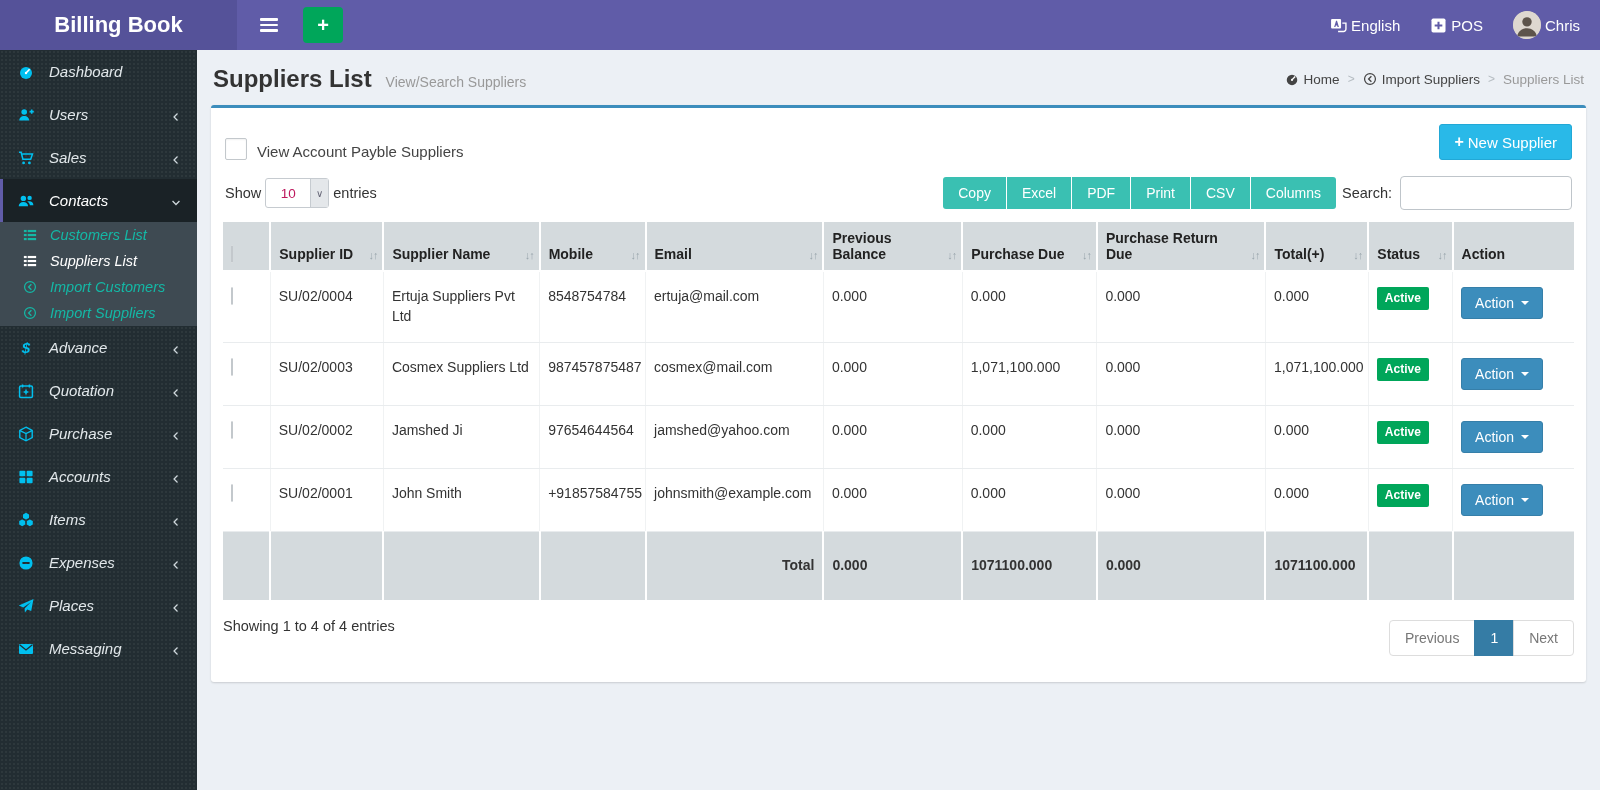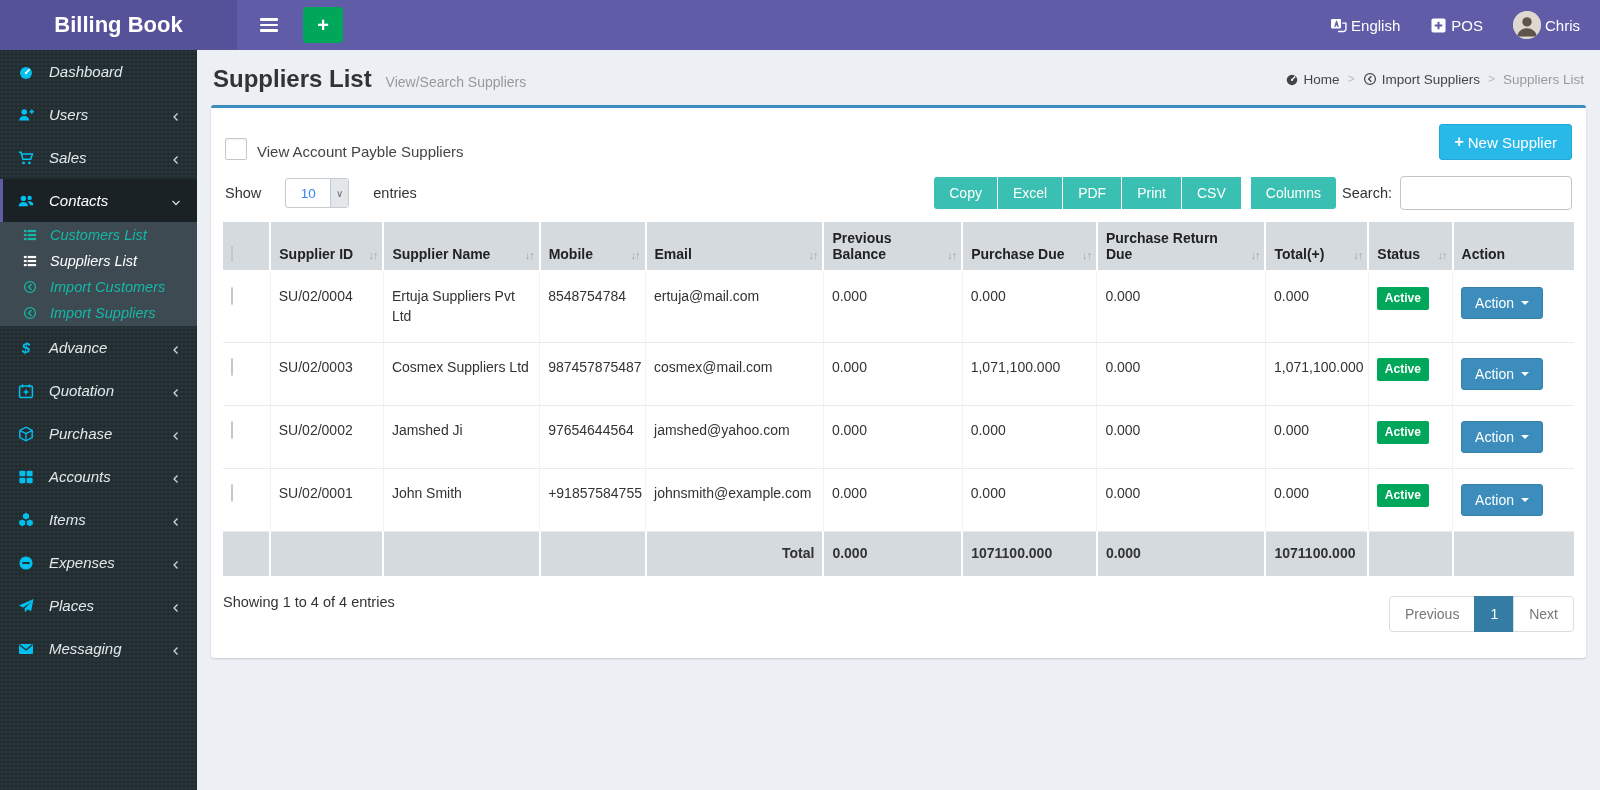--- a/index.html
+++ b/index.html
@@ -64,47 +64,47 @@
         box-shadow:0 1px 2px rgba(0,0,0,.15);padding:10px 12px 26px;}
   .filter-row{display:flex;align-items:flex-end;margin:6px 2px 16px;}
   .cb{background:#fff;border:1px solid #c3c8cc;border-radius:2px;box-shadow:inset 0 1px 2px rgba(0,0,0,.06);}
   .cb.lg{width:22px;height:22px;}
   .cb.sm{width:20px;height:20px;}
   .filter-label{margin-left:10px;font-size:15px;color:#444;}
   .btn-new{margin-left:auto;background:var(--sky);color:#fff;border:1px solid #22a8d6;border-radius:3px;
            padding:8px 14px;font-size:15px;cursor:pointer;display:flex;align-items:center;gap:4px;}
   .btn-new b{font-size:16px;font-weight:bold;}
   .controls-row{display:flex;align-items:center;margin:0 2px 12px;}
-  .show-group{display:flex;align-items:center;gap:24px;font-size:14.5px;color:#333;}
+  .show-group{display:flex;align-items:center;gap:4px;font-size:14.5px;color:#333;}
   .select{position:relative;width:64px;height:30px;border:1px solid #c6cbd0;border-radius:3px;background:#fff;
           display:flex;align-items:center;cursor:pointer;}
-  .select .val{flex:1;text-align:center;font-size:13.5px;color:#3b82f6;}
+  .select .val{flex:1;text-align:center;font-size:13.5px;color:#be185d;}
   .select .arrow{width:18px;height:28px;background:#e4e7ea;border-left:1px solid #c6cbd0;color:#667;
                  display:flex;align-items:center;justify-content:center;font-size:10px;}
   .dt-buttons{margin-left:auto;display:flex;}
   .dt-btn{background:var(--teal);color:#fff;border:none;border-left:1px solid #fff;padding:8px 15px;
           font-size:14px;cursor:pointer;}
   .dt-btn:first-child{border-left:none;border-radius:3px 0 0 3px;}
-  .dt-btn:last-child{border-radius:0 3px 3px 0;margin-left:9px;}
+  .dt-btn:last-child{border-radius:0 3px 3px 0;}
   .search-group{display:flex;align-items:center;margin-left:6px;}
   .search-label{font-size:14.5px;color:#333;}
   .search-input{width:172px;height:34px;margin-left:8px;border:1px solid #bfc5ca;border-radius:4px;
                 padding:0 8px;font-size:14px;font-family:inherit;}
   
   table.dt{width:100%;border-collapse:collapse;table-layout:fixed;}
   table.dt th{background:var(--thbg);border-right:2px solid #fff;border-bottom:2px solid #fff;
       padding:8px 20px 8px 8px;font-size:14px;font-weight:bold;color:#222;text-align:left;
       vertical-align:bottom;position:relative;}
   table.dt th:last-child{border-right:none;}
   table.dt th .sort{position:absolute;right:5px;bottom:9px;font-size:11px;color:#9aa6ad;letter-spacing:-1px;}
   table.dt td{padding:15px 8px;border-bottom:1px solid #e9ecee;border-right:1px solid #f0f2f3;
       vertical-align:top;font-size:14px;color:#333;line-height:1.42;}
   table.dt td:last-child{border-right:none;}
   table.dt tfoot td{background:var(--thbg);border-right:2px solid #fff;border-bottom:none;border-top:1px solid #fff;
-      font-weight:bold;padding:12px 8px;}
+      font-weight:bold;padding:24px 8px;}
   table.dt tfoot td:last-child{border-right:none;}
   .total-label{text-align:right;}
   .badge-active{display:inline-block;background:var(--green);color:#fff;font-size:12px;font-weight:bold;
       padding:3px 8px;border-radius:2px;}
   .btn-action{background:var(--blue);border:1px solid var(--blue-dk);color:#fff;border-radius:3px;
       padding:7px 13px;font-size:14px;cursor:pointer;display:inline-flex;align-items:center;gap:7px;}
   .caret{width:0;height:0;border-left:4px solid transparent;border-right:4px solid transparent;
       border-top:4px solid #fff;display:inline-block;}
   
   .table-footer{display:flex;align-items:flex-start;justify-content:space-between;margin-top:14px;}

